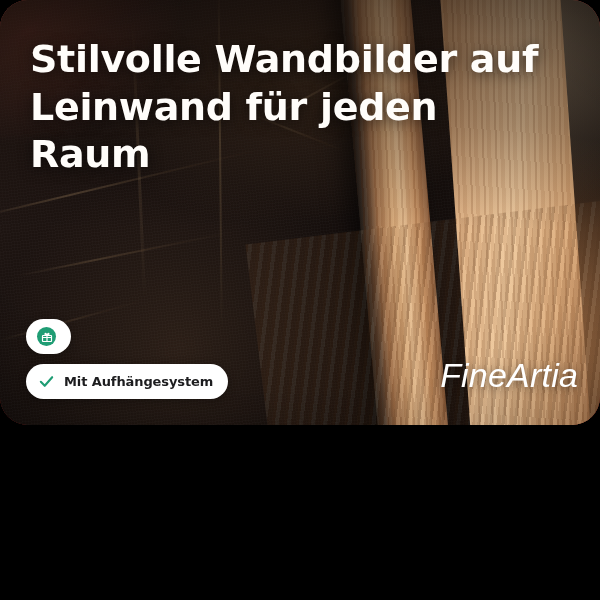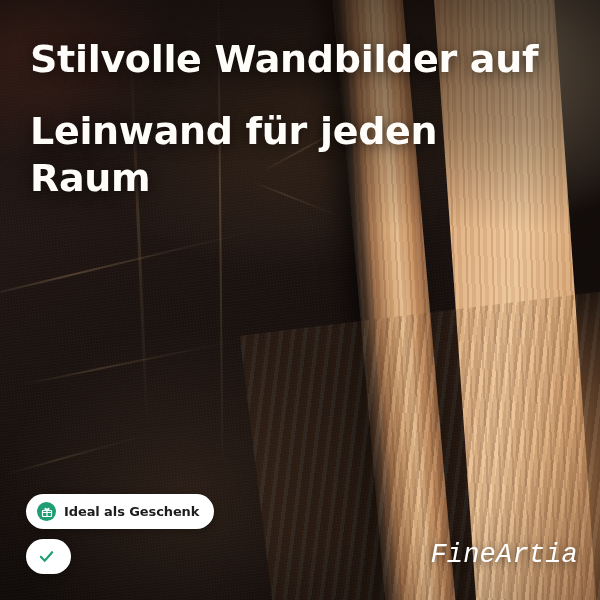--- a/index.html
+++ b/index.html
@@ -7,23 +7,24 @@
     padding: 0;
     background: #000;
   }
   body {
     font-family: "Liberation Sans", sans-serif;
   }
 
   .canvas {
     position: relative;
     width: 600px;
-    height: 600px;
+    height: 425px;
     overflow: hidden;
     background: #b91c1c;
+    border-radius: 28px;
   }
 
   
   .photo {
     position: absolute;
     inset: 0;
     background:
       
       radial-gradient(ellipse 340px 300px at 86% 6%, rgba(255, 226, 186, 0.55), rgba(255, 210, 160, 0.0) 62%),
       
@@ -146,21 +147,21 @@
     top: 36px;
     right: 40px;
     color: #fffdfa;
     font-family: "DejaVu Sans", sans-serif;
     font-size: 38px;
     line-height: 1.25;
     font-weight: 700;
     letter-spacing: -0.3px;
     text-shadow: 0 2px 14px rgba(0,0,0,0.55);
   }
-  .headline .l2 { display: block; margin-top: 24px; }
+  .headline .l2 { display: block; }
 
   
   .pills {
     position: absolute;
     left: 26px;
     bottom: 26px;
     right: 150px;
     display: flex;
     flex-wrap: wrap;
     gap: 10px 10px;
@@ -201,22 +202,22 @@
   .ic-sparkle { background: #1f9d74; }
   .ic-sparkle svg { width: 13px; height: 13px; }
   .ic-check-plain svg { width: 17px; height: 17px; }
 
   
   .logo {
     position: absolute;
     right: 22px;
     bottom: 30px;
     color: #ffffff;
-    font-family: Liberation Mono, monospace;
-    font-size: 27px;
+    font-family: Liberation Sans, sans-serif;
+    font-size: 34px;
     font-style: italic;
     letter-spacing: 0.2px;
     text-shadow: 0 2px 10px rgba(0,0,0,0.5);
   }
 </style>
 </head>
 <body>
 
 <div class="canvas">
 
@@ -254,33 +255,33 @@
     <div class="pill-row">
       <div class="pill">
         <span class="pill-icon ic-gift">
           <svg viewBox="0 0 24 24" fill="none" stroke="#ffffff" stroke-width="2.4" stroke-linecap="round" stroke-linejoin="round">
             <rect x="3" y="9" width="18" height="12" rx="1"></rect>
             <path d="M3 13h18"></path>
             <path d="M12 9v12"></path>
             <path d="M12 9c-2 0-4-1-4-3s3-2 4 3c1-5 4-5 4-3s-2 3-4 3z"></path>
           </svg>
         </span>
-        <span class="pill-label">Ideal als Geschenk</span>
       </div>
     </div>
 
 
     <div class="pill-row">
 
       <div class="pill">
         <span class="pill-icon ic-check-plain">
           <svg viewBox="0 0 24 24" fill="none" stroke="#1f9d74" stroke-width="3" stroke-linecap="round" stroke-linejoin="round">
             <path d="M4 12.5l5.5 5.5L20 6"></path>
           </svg>
         </span>
+        <span class="pill-label">Mit Aufhängesystem</span>
       </div>
     </div>
 
   </div>
 
   <div class="logo">FineArtia</div>
 
 </div>
 
 </body></html>

